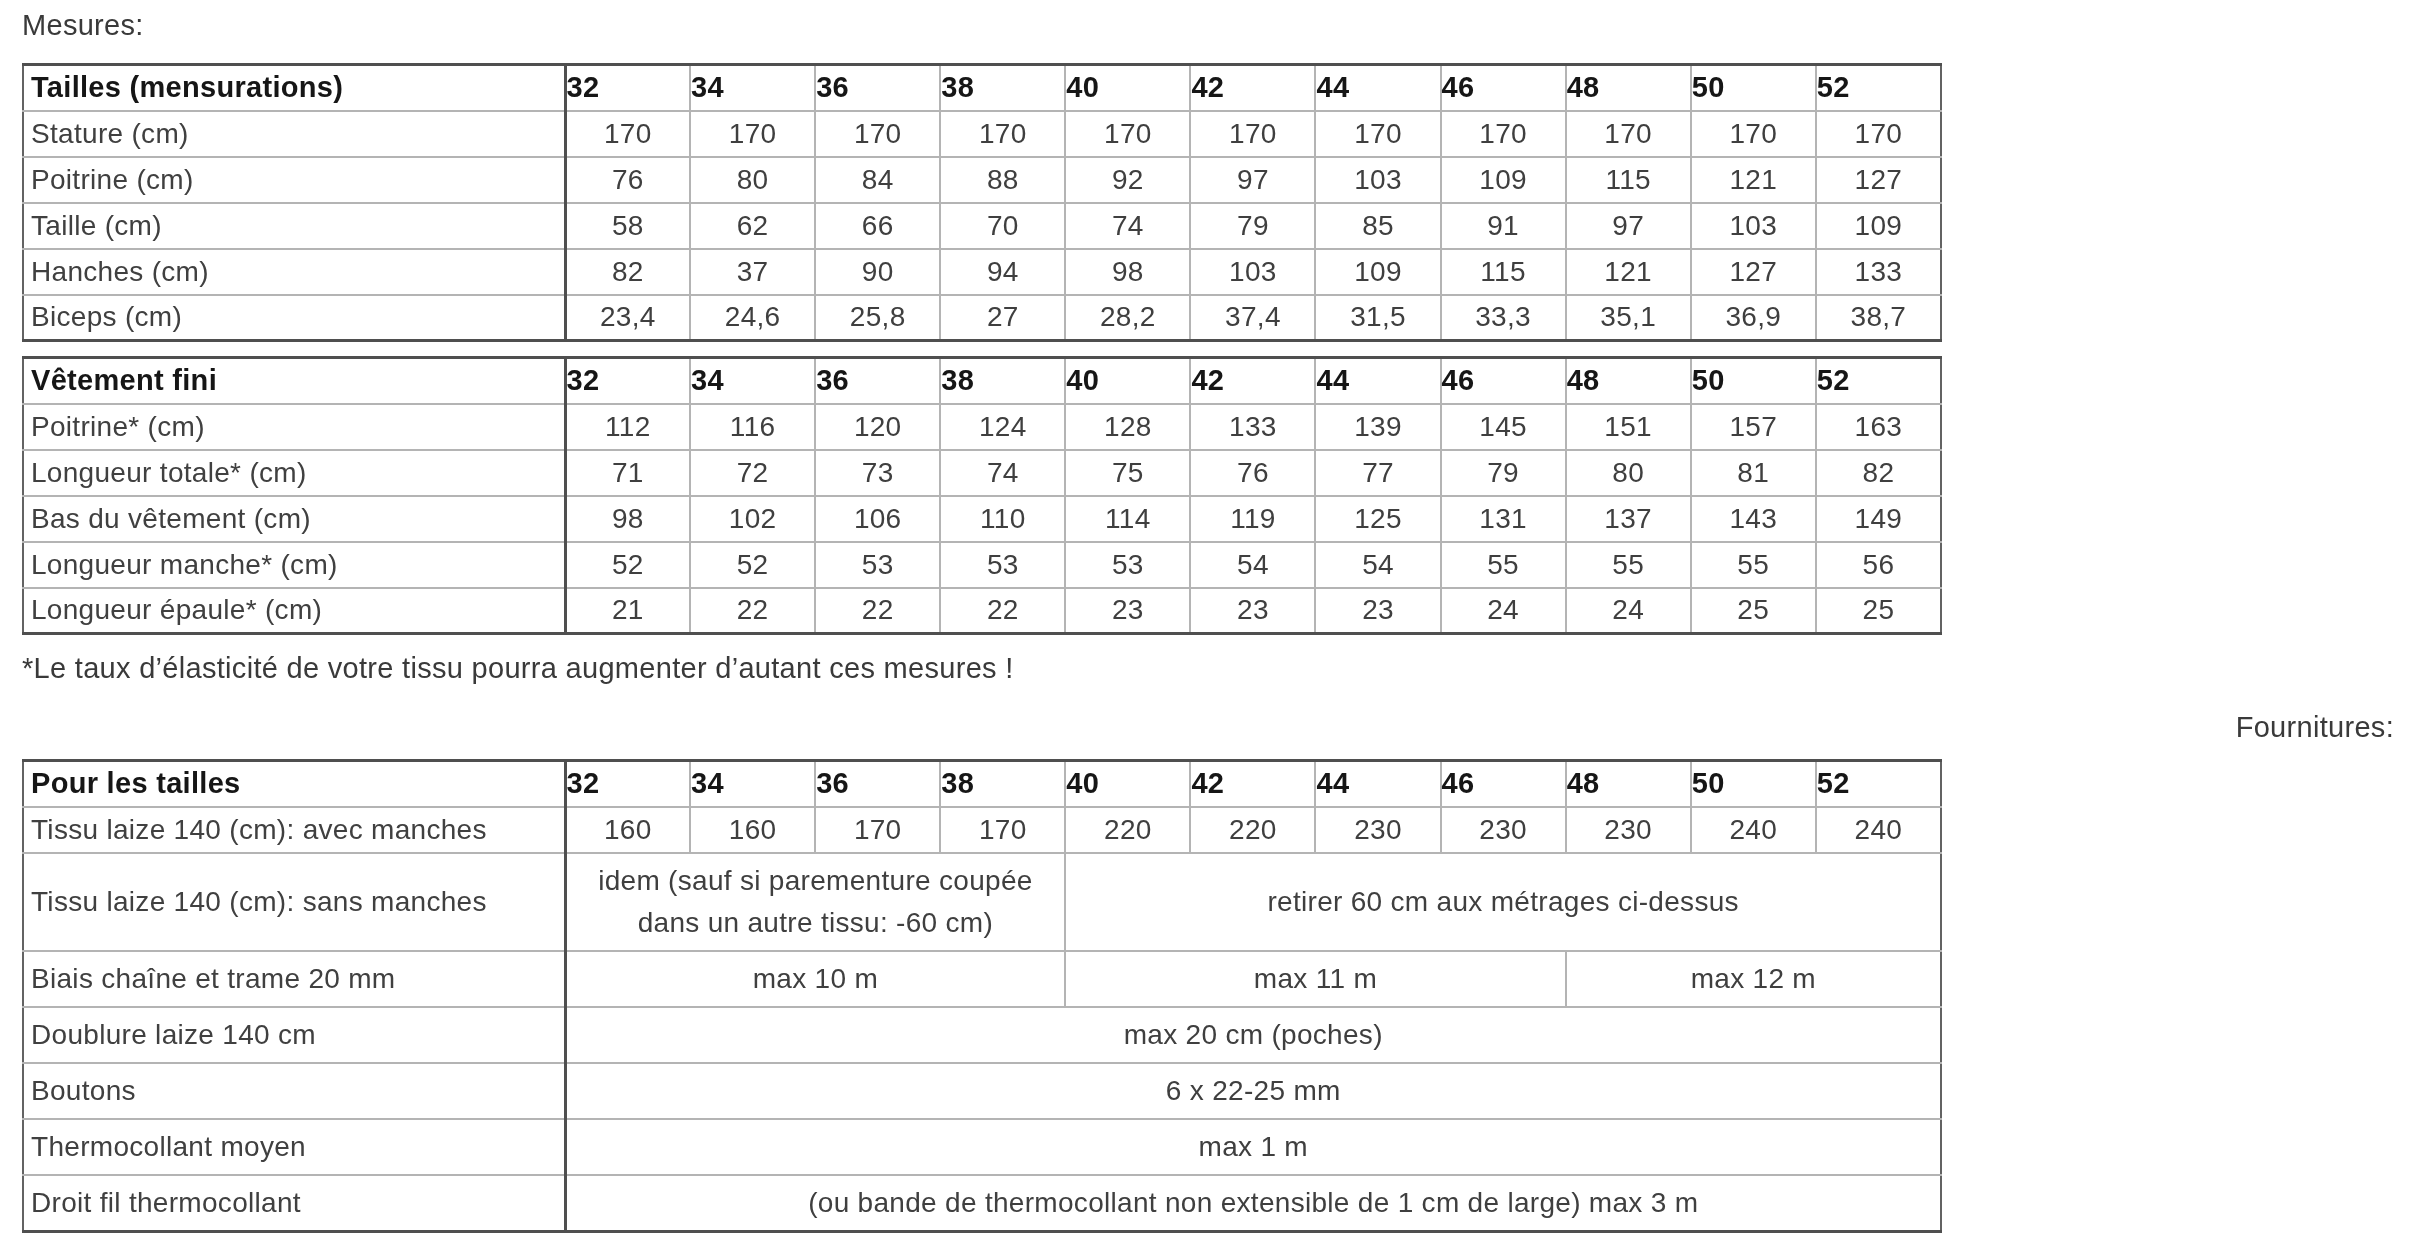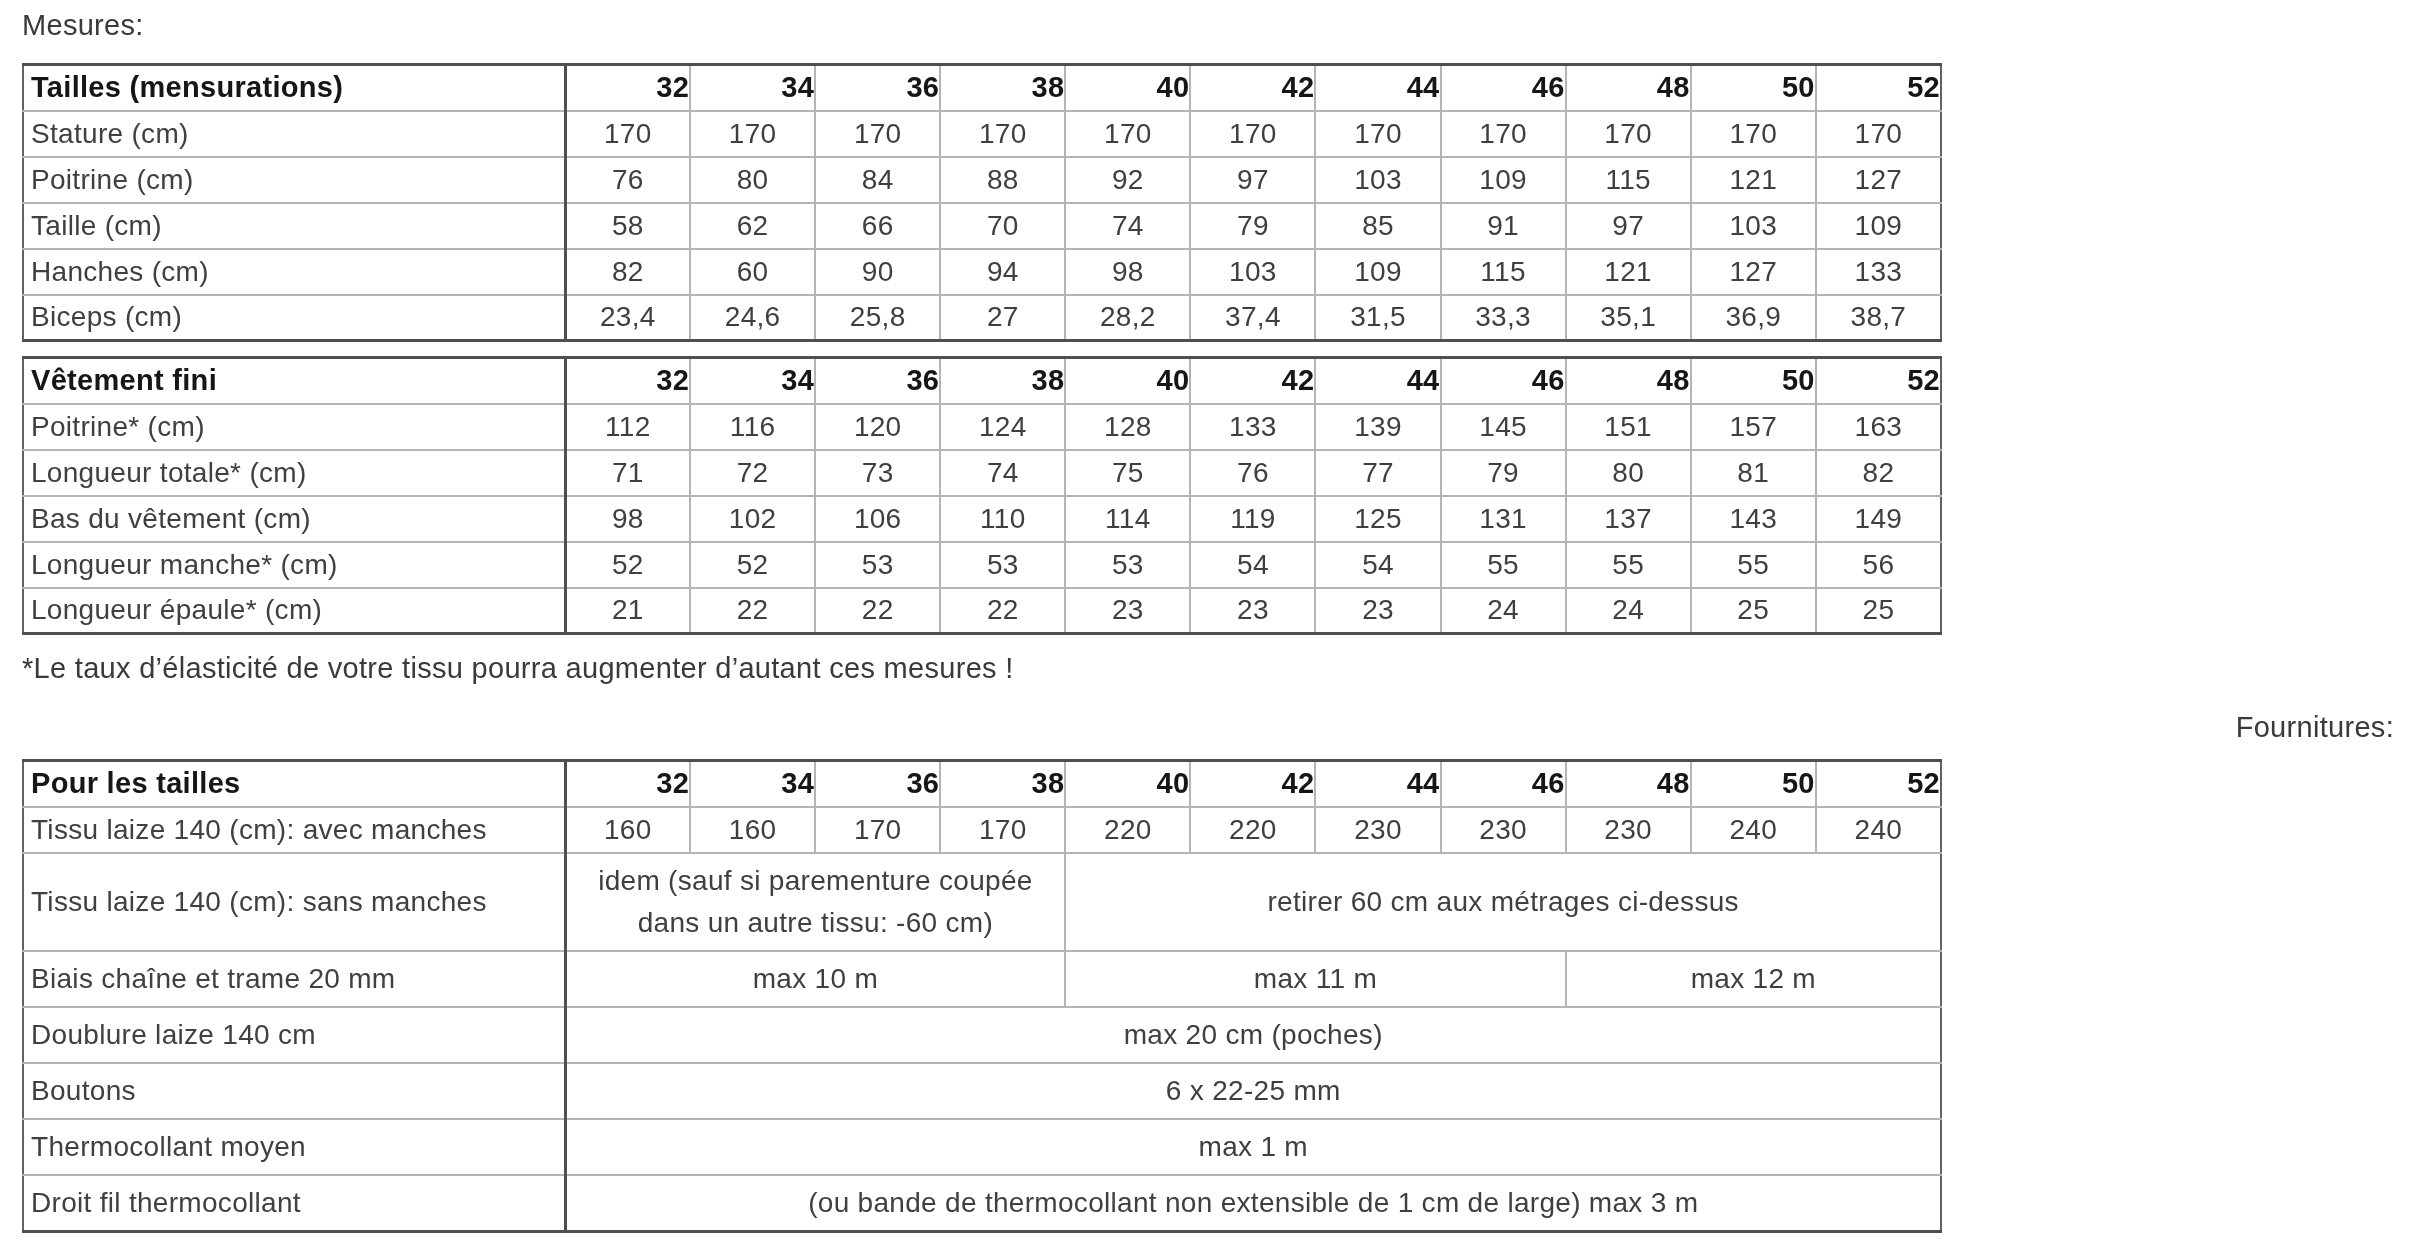--- a/index.html
+++ b/index.html
@@ -47,21 +47,21 @@
 
   th, td {
     border: 2px solid #b4b4b4;
     vertical-align: middle;
     letter-spacing: 0.3px;
   }
   thead th {
     font-weight: 700;
     font-size: 29px;
     color: #161616;
-    text-align: right;
+    text-align: left;
   }
   th.row-label, td.row-label {
     text-align: left;
     padding-left: 7px;
     border-right: 3px solid #4f4f4f;
     border-left: 2px solid #636363;
   }
   td.row-label {
     font-weight: 300;
     font-size: 28px;
@@ -155,21 +155,21 @@
           <td class="val">79</td>
           <td class="val">85</td>
           <td class="val">91</td>
           <td class="val">97</td>
           <td class="val">103</td>
           <td class="val">109</td>
         </tr>
         <tr>
           <td class="row-label">Hanches (cm)</td>
           <td class="val">82</td>
-          <td class="val">60</td>
+          <td class="val">37</td>
           <td class="val">90</td>
           <td class="val">94</td>
           <td class="val">98</td>
           <td class="val">103</td>
           <td class="val">109</td>
           <td class="val">115</td>
           <td class="val">121</td>
           <td class="val">127</td>
           <td class="val">133</td>
         </tr>

